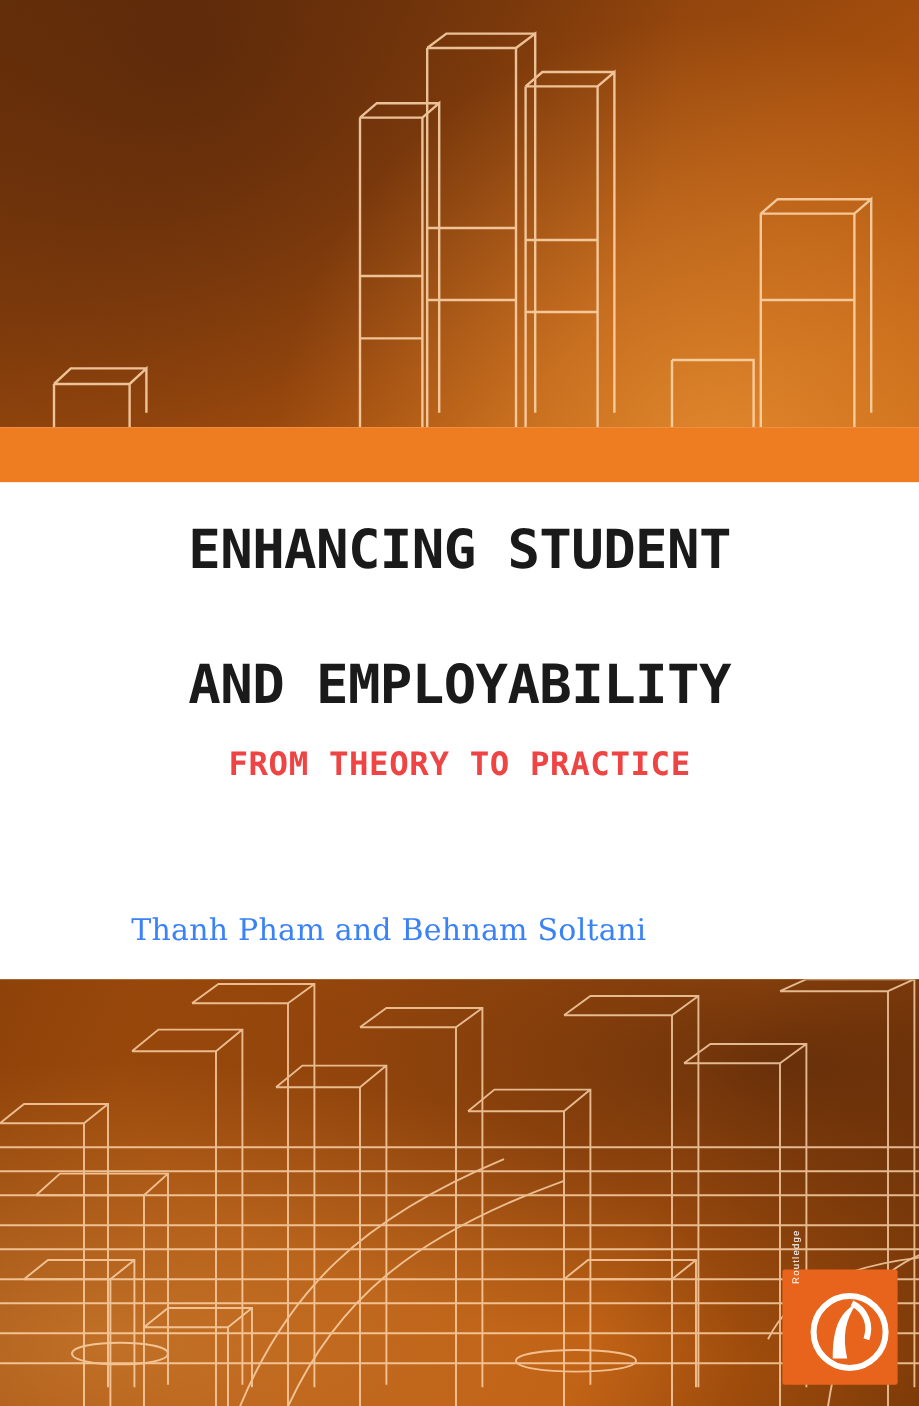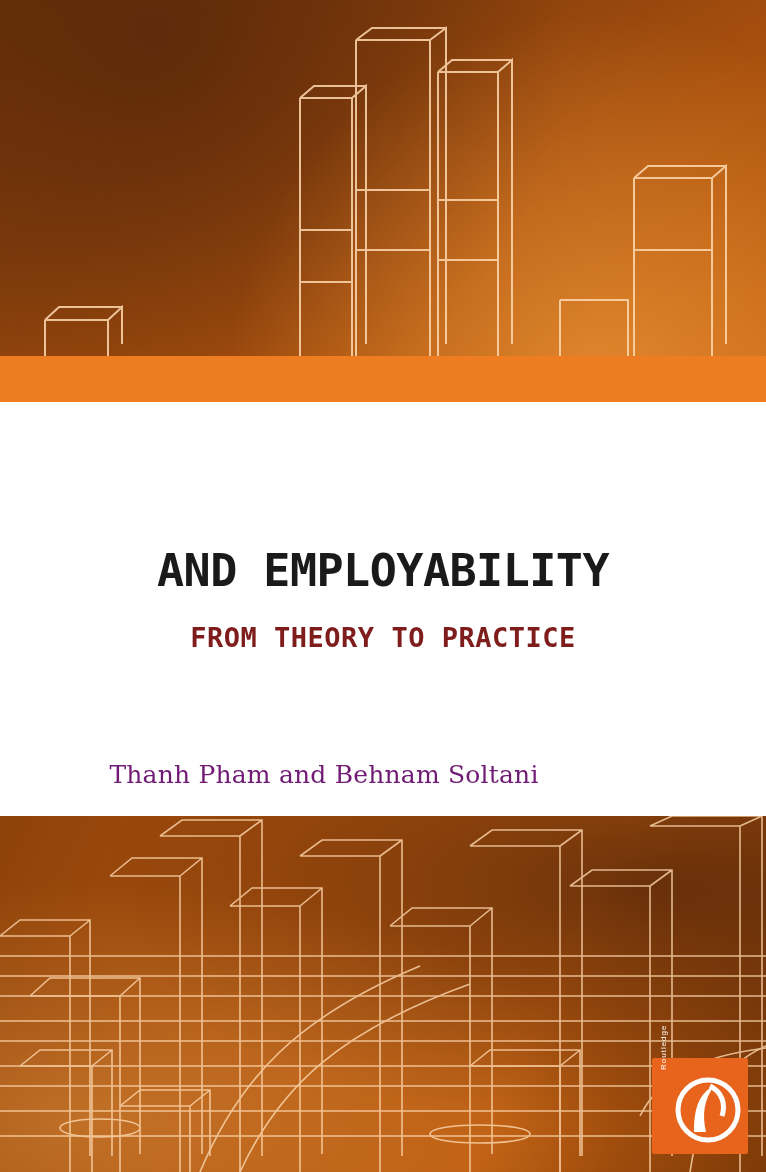--- a/index.html
+++ b/index.html
@@ -64,33 +64,33 @@
     letter-spacing: -0.5px;
     color: #1a1a1a;
     margin: 0;
     text-transform: uppercase;
   }
   .subtitle {
     font-family: "DejaVu Sans Mono", monospace;
     font-weight: bold;
     font-size: 27px;
     letter-spacing: 0.5px;
-    color: #7f1d1d;
+    color: #ef4444;
     margin: 22px 0 0 0;
     text-transform: uppercase;
   }
   .authors {
     position: absolute;
     left: 0;
     top: 358px;
     width: 648px;
     text-align: center;
     font-family: "DejaVu Serif", serif;
     font-size: 25px;
-    color: #701a75;
+    color: #3b82f6;
     letter-spacing: 0.2px;
   }
 
   
   .bottom-art {
     position: absolute;
     left: 0; top: 816px;
     width: 766px;
     height: 356px;
     overflow: hidden;
@@ -151,21 +151,21 @@
         <path d="M300 230 L352 230 M300 282 L352 282 M356 190 L430 190 M356 250 L430 250 M438 200 L498 200 M438 260 L498 260 M634 250 L712 250"></path>
       </g>
     </svg>
   </div>
 
   <div class="orange-band"></div>
 
   <div class="title-area">
     <div class="title-block">
       <h1 class="main-title">
-        <br>
+        <span>ENHANCING STUDENT</span><br>
         <br>
         <span>AND EMPLOYABILITY</span>
       </h1>
       <p class="subtitle">FROM THEORY TO PRACTICE</p>
     </div>
     <div class="authors">Thanh Pham and Behnam Soltani</div>
   </div>
 
   <div class="bottom-art">
     <svg width="766" height="356" viewBox="0 0 766 356" fill="none" aria-hidden="true">

